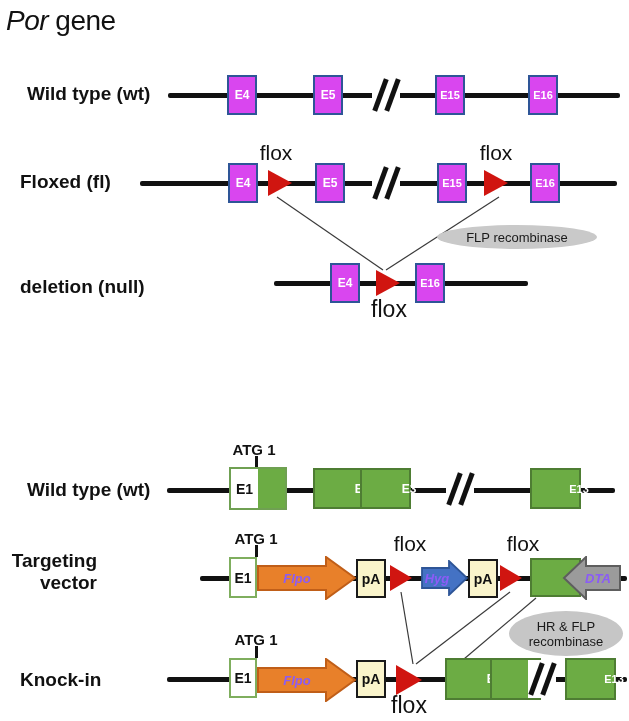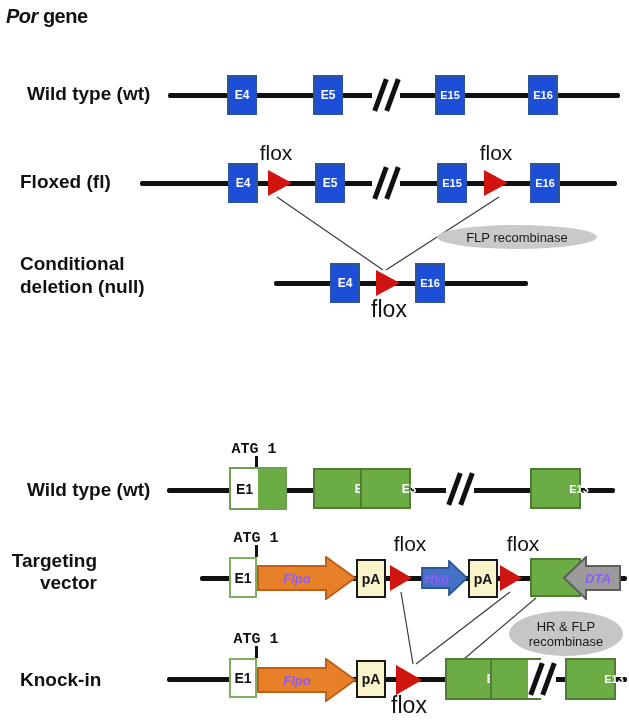--- a/index.html
+++ b/index.html
@@ -1,25 +1,25 @@
 <!DOCTYPE html>
 <html><head>
 <meta charset="utf-8">
 <style>
   html,body{margin:0;padding:0;background:#fff;}
   .canvas{position:relative;width:629px;height:721px;background:#fff;overflow:hidden;
           font-family:"Liberation Sans","DejaVu Sans",sans-serif;color:#111;}
-  .title{position:absolute;font-weight:bold;font-size:20px;letter-spacing:-0.5px;}
+  .title{position:absolute;font-weight:normal;font-size:28px;letter-spacing:-0.5px;}
   .rowlabel{position:absolute;font-weight:bold;font-size:19px;white-space:nowrap;}
   .gline{position:absolute;height:5px;background:#111;border-radius:2px;z-index:0;}
   .connectors{position:absolute;left:0;top:0;z-index:1;pointer-events:none;}
   .ebox{position:absolute;width:30px;height:40px;box-sizing:border-box;display:flex;
         align-items:center;justify-content:center;color:#fff;font-weight:bold;
         font-size:12px;z-index:3;}
-  .blue{background:#1d4ed8;border:2px solid #2e5597;}
+  .blue{background:#d946ef;border:2px solid #2e5597;}
   .green{background:#6cac44;border:2px solid #4e7d33;padding-left:47px;}
   .sm{font-size:11px;}
   .e1w{position:absolute;width:28px;height:41px;box-sizing:border-box;background:#fff;
        border:2px solid #7fae5e;display:flex;align-items:center;justify-content:center;
        color:#111;font-weight:bold;font-size:14px;z-index:3;}
   .e1c{position:absolute;width:58px;height:43px;box-sizing:border-box;border:2px solid #6fa052;
        display:flex;z-index:3;}
   .e1c .wpart{width:27px;background:#fff;display:flex;align-items:center;justify-content:center;
        color:#111;font-weight:bold;font-size:14px;}
   .e1c .gpart{flex:1;background:#6cac44;}
@@ -34,21 +34,21 @@
   .tri26{border-top:15px solid transparent;border-bottom:15px solid transparent;
          border-left:26px solid #d01510;}
   .flox{position:absolute;font-size:21px;width:60px;text-align:center;z-index:3;}
   .floxbig{font-size:23px;}
   .brk{position:absolute;width:28px;height:40px;background:#fff;display:flex;
        align-items:center;justify-content:center;gap:7px;z-index:3;}
   .brk .sl{display:block;width:5px;height:34px;background:#111;transform:rotate(20deg);}
   .ellipse{position:absolute;background:#c9c9c9;border-radius:50%;z-index:2;
            display:flex;flex-direction:column;align-items:center;justify-content:center;
            font-size:13px;color:#1a1a1a;text-align:right;line-height:15px;}
-  .atg{position:absolute;font-weight:bold;font-size:15px;width:60px;text-align:center;z-index:3;font-family:Liberation Mono, monospace;}
+  .atg{position:absolute;font-weight:bold;font-size:15px;width:60px;text-align:center;z-index:3;}
   .tick{position:absolute;width:3px;background:#111;z-index:3;}
   .arrowsvg{position:absolute;z-index:3;}
   .arrowlabel{position:absolute;z-index:4;color:#8b5cf6;font-weight:bold;font-style:italic;
               font-size:13px;text-align:center;}
 </style>
 </head>
 <body>
 
 <div class="canvas">
 
@@ -83,21 +83,20 @@
   <div class="brk" style="left:372px;top:163px;">
       <i class="sl"></i>
       <i class="sl"></i>
     </div>
   <div class="ebox blue sm" style="left:437px;top:163px;">E15</div>
   <div class="tri tri24" style="left:484px;top:170px;"></div>
   <div class="ebox blue sm" style="left:530px;top:163px;">E16</div>
 
   <div class="ellipse" style="left:437px;top:225px;width:160px;height:24px;">FLP recombinase</div>
 
-  <div class="rowlabel" style="left:20px;top:253px;">Conditional</div>
   <div class="rowlabel" style="left:20px;top:276px;">deletion (null)</div>
   <div class="gline" style="left:274px;top:281px;width:254px;"></div>
   <div class="ebox blue" style="left:330px;top:263px;">E4</div>
   <div class="tri tri24" style="left:376px;top:270px;"></div>
   <div class="ebox blue sm" style="left:415px;top:263px;">E16</div>
   <div class="flox floxbig" style="left:359px;top:296px;">flox</div>
 
 
   <div class="rowlabel" style="left:27px;top:479px;">Wild type (wt)</div>
   <div class="atg" style="left:224px;top:441px;">ATG 1</div>

